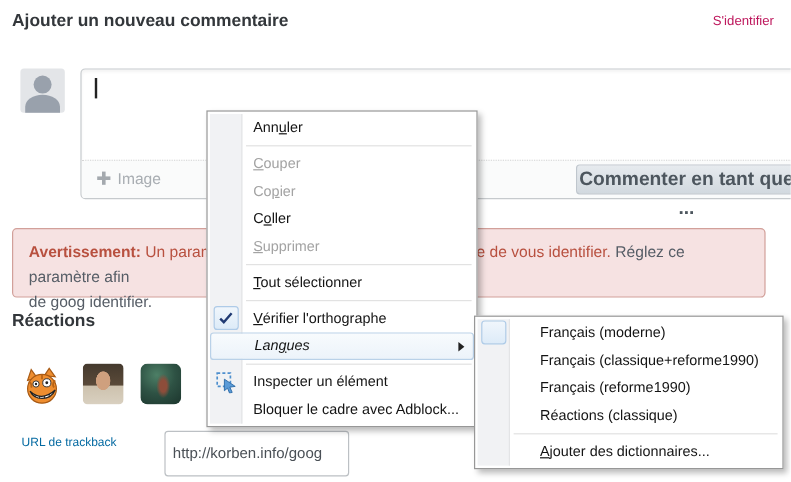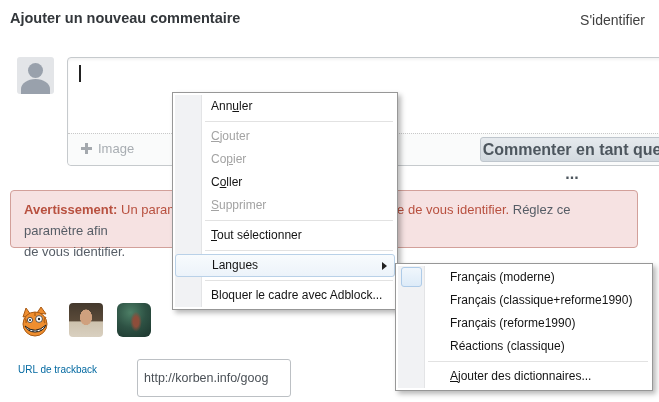--- a/index.html
+++ b/index.html
@@ -2,21 +2,21 @@
 <html><head>
 <meta charset="utf-8">
 <style>
   * { margin:0; padding:0; box-sizing:border-box; }
   html,body { background:#fff; }
   body { font-family:"Liberation Sans", sans-serif; }
   #stage { position:relative; width:659px; height:402px; background:#fff; overflow:hidden; }
 
   
   .page-title { position:absolute; left:10px; top:10px; font-size:14.5px; font-weight:bold; color:#33373b; }
-  .signin { position:absolute; right:14px; top:12px; font-size:14px; color:#404040; cursor:pointer; }
+  .signin { position:absolute; right:14px; top:12px; font-size:11px; color:#be185d; cursor:pointer; }
 
   
   .avatar-ph { position:absolute; left:17px; top:57px; width:37px; height:37px; background:#e3e5e8; border-radius:3px; overflow:hidden; }
   .avatar-ph::before { content:""; position:absolute; left:11px; top:6px; width:15px; height:15px; border-radius:50%; background:#99a1ac; }
   .avatar-ph::after  { content:""; position:absolute; left:4px; top:22px; width:29px; height:20px; border-radius:50% 50% 0 0; background:#99a1ac; }
 
   .comment-box { position:absolute; left:67px; top:57px; width:600px; height:109px; border:1px solid #c6cacd; border-radius:4px; background:#fff; box-shadow:inset 0 2px 3px rgba(0,0,0,0.05); }
   .caret { position:absolute; left:11px; top:7px; width:2px; height:17px; background:#222; }
   .composer-bar { position:absolute; left:0; right:0; bottom:0; height:32px; background:#fafbfb; border-top:1px dotted #c9c9c9; border-radius:0 0 4px 4px; }
   .image-btn { position:absolute; left:13px; top:7px; font-size:13px; color:#a8adb2; cursor:pointer; }
@@ -51,21 +51,21 @@
 
   
   .menu { position:absolute; background:#fff; border:1px solid #979797; box-shadow:3px 3px 5px rgba(0,0,0,0.28); padding:2px; z-index:10; }
   .menu .gutter-strip { position:absolute; left:2px; top:2px; bottom:2px; width:27px; background:#f1f2f4; border-right:1px solid #e3e4e6; }
   #context-menu { left:172px; top:92px; width:226px; }
   #lang-submenu { left:395px; top:263px; width:258px; z-index:11; }
 
   .mi { position:relative; height:23px; line-height:23px; padding-left:36px; font-size:12px; color:#141414; white-space:nowrap; cursor:default; }
   #lang-submenu .mi { padding-left:52px; }
   .mi.disabled { color:#a3a3a3; }
-  .mi.hover { background:linear-gradient(#f8fbfd,#ecf3fa); border:1px solid #b9d1e8; border-radius:3px; height:23px; line-height:21px; }
+  .mi.hover { background:linear-gradient(#f8fbfd,#ecf3fa); border:1px solid #b9d1e8; border-radius:3px; height:23px; line-height:21px;font-style:italic; }
   .sep { height:1px; background:#e2e2e2; margin:3px 2px 3px 30px; }
   .mi .abs-box { position:absolute; left:3px; top:1px; width:21px; height:20px; background:linear-gradient(#f0f6fc,#ddebf8);
                 border:1px solid #aecbe8; border-radius:3px; }
   .check-ic svg, .radio-ic svg, .inspect-ic svg { display:block; margin:auto; }
   .check-ic { padding-top:4px; }
   .radio-ic { padding-top:5px; }
   .radio-dot { width:9px; height:9px; margin:0 auto; border-radius:50%; background:radial-gradient(circle at 35% 30%, #8585bd 10%, #3a3a72 65%, #2b2b5c 100%); }
   .inspect-ic { position:absolute; left:5px; top:3px; width:18px; height:18px; }
   .sub-arrow { position:absolute; right:7px; top:7px; width:0; height:0; border-top:4px solid transparent; border-bottom:4px solid transparent; border-left:5px solid #222; }
   u { text-underline-offset:1px; }
@@ -82,23 +82,24 @@
   <div class="comment-box">
     <div class="caret"></div>
     <div class="composer-bar">
       <div class="image-btn"><span class="plus-ic"></span><span>Image</span></div>
       <div class="submit-btn">Commenter en tant que ...</div>
     </div>
   </div>
 
   <div class="warning">
     <span class="warn-label">Avertissement:</span><span class="warn-red"> Un paramètre de votre navigateur nous empêche de vous identifier.</span><span class="warn-gray"> Réglez ce paramètre afin</span><br>
-    <span class="warn-gray">de vous identifier.</span>
+    <span class="warn-gray">de goog identifier.</span>
   </div>
 
+  <div class="reactions-title">Réactions</div>
   <div class="react-av cat">
     <svg width="34" height="34" viewBox="0 0 34 34">
       <polygon points="7,4 12,11 4,13" fill="#ef8e2f" stroke="#a85a14" stroke-width="1"></polygon>
       <polygon points="22,3 27,10 18,9" fill="#ef8e2f" stroke="#a85a14" stroke-width="1"></polygon>
       <ellipse cx="16" cy="20" rx="12" ry="12" fill="#ef8e2f" stroke="#a85a14" stroke-width="1"></ellipse>
       <path d="M5,14 Q8,16 7,19 M27,13 Q24,16 26,19 M16,8 L16,12" stroke="#b86416" stroke-width="1.5" fill="none"></path>
       <circle cx="11" cy="16" r="2.6" fill="#fff" stroke="#333" stroke-width="0.8"></circle>
       <circle cx="11" cy="16" r="1" fill="#222"></circle>
       <circle cx="20" cy="15" r="3.4" fill="#fff" stroke="#333" stroke-width="0.8"></circle>
       <circle cx="20" cy="15" r="1.2" fill="#222"></circle>
@@ -109,32 +110,49 @@
   <div class="react-av man"></div>
   <div class="react-av art"></div>
 
   <div class="tb-label">URL de trackback</div>
   <input class="tb-input" type="text" value="http://korben.info/goog" style="">
 
   <div class="menu" id="context-menu">
     <div class="gutter-strip"></div>
     <div class="mi"><span>Ann</span><u>u</u><span>ler</span></div>
     <div class="sep"></div>
-    <div class="mi disabled"><span></span><u>C</u><span>jouter</span></div>
+    <div class="mi disabled"><span></span><u>C</u><span>ouper</span></div>
     <div class="mi disabled"><span>Co</span><u>p</u><span>ier</span></div>
     <div class="mi"><span>C</span><u>o</u><span>ller</span></div>
     <div class="mi disabled"><span></span><u>S</u><span>upprimer</span></div>
     <div class="sep"></div>
     <div class="mi"><span></span><u>T</u><span>out sélectionner</span></div>
     <div class="sep"></div>
+    <div class="mi">
+      <span class="abs-box check-ic">
+        <svg width="13" height="11" viewBox="0 0 13 11">
+            <polyline points="1.5,5.5 4.5,8.5 11,1" fill="none" stroke="#203a73" stroke-width="2"></polyline>
+          </svg>
+      </span>
+      <span></span><u>V</u><span>érifier l'orthographe</span>
+    </div>
     <div class="mi hover">
       <span>Lan</span><u>g</u><span>ues</span>
       <span class="sub-arrow"></span>
     </div>
     <div class="sep"></div>
+    <div class="mi">
+      <span class="inspect-ic">
+        <svg width="18" height="18" viewBox="0 0 18 18">
+          <rect x="1" y="1" width="11" height="11" fill="none" stroke="#4d8fce" stroke-width="1.4" stroke-dasharray="2.5,1.8"></rect>
+          <polygon points="7,6 16,12 11.5,12.6 13.5,17 11.3,17.6 9.6,13.4 7,15.6" fill="#5a9bd8" stroke="#2f6da8" stroke-width="0.8"></polygon>
+        </svg>
+      </span>
+      <span>Inspecter un élément</span><u></u><span></span>
+    </div>
     <div class="mi"><span>Bloquer le cadre avec Adblock...</span><u></u><span></span></div>
   </div>
 
   <div class="menu" id="lang-submenu">
     <div class="gutter-strip"></div>
     <div class="mi">
       <span class="abs-box radio-ic"><span class="radio-dot"></span></span>
       <span>Français (moderne)</span><u></u><span></span>
     </div>
     <div class="mi"><span>Français (classique+reforme1990)</span><u></u><span></span></div>

